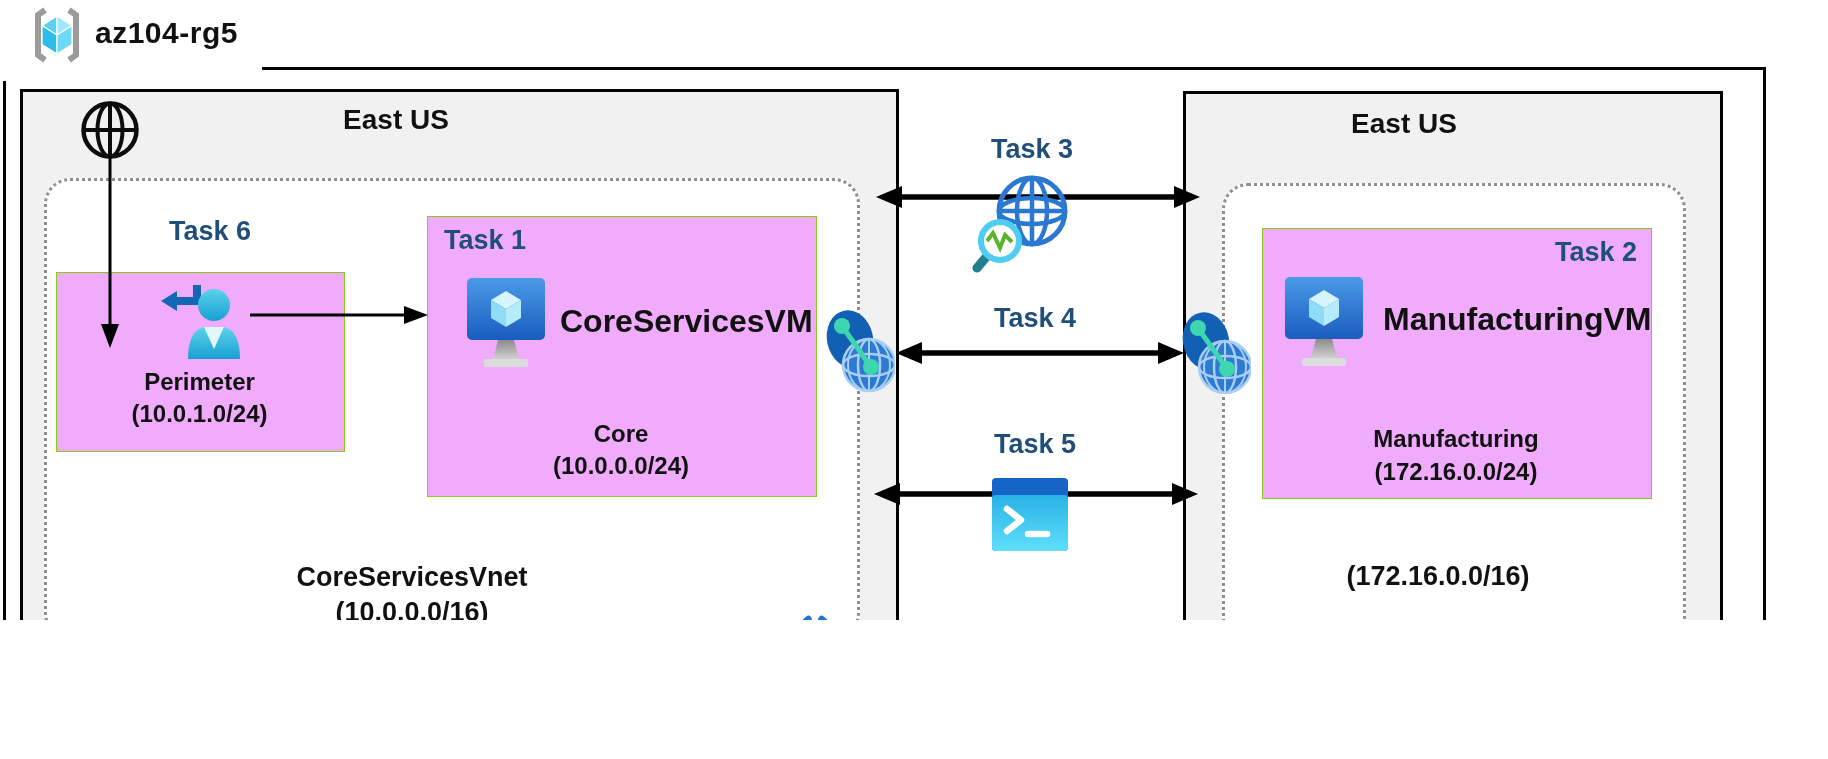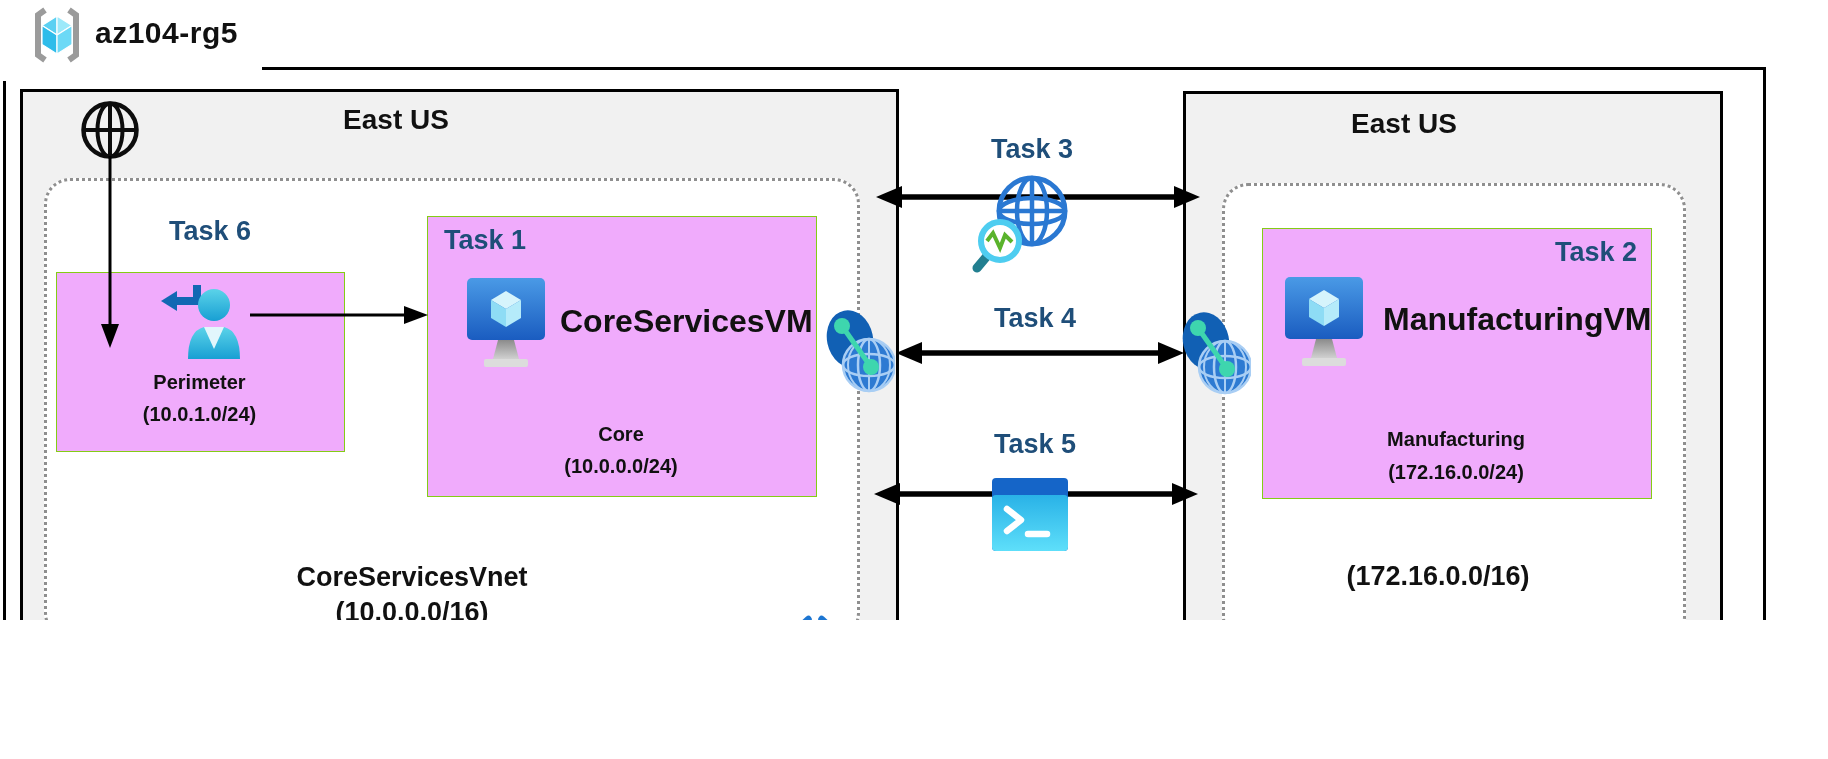--- a/index.html
+++ b/index.html
@@ -13,21 +13,21 @@
   .rg-label{left:95px;top:16px;font-size:30px;letter-spacing:.5px;}
   .region{background:#f1f1f1;border:3px solid #000;box-sizing:border-box;}
   .region-left{left:20px;top:89px;width:879px;height:599px;}
   .region-right{left:1183px;top:91px;width:540px;height:601px;}
   .region-title{font-size:28px;text-align:center;}
   .vnet-dotted{background:#fff;border:3px dotted #8f8f8f;border-radius:26px;box-sizing:border-box;}
   .vnet-left{left:44px;top:178px;width:816px;height:461px;}
   .vnet-right{left:1222px;top:183px;width:464px;height:460px;}
   .task-label{font-size:27px;color:#1f4e79;text-align:center;}
   .white-box{background:#f0abfc;border:1px solid #84cc16;box-sizing:border-box;}
-  .subnet-text{font-size:20px;text-align:center;line-height:30px;}
+  .subnet-text{font-size:24px;text-align:center;line-height:30px;}
   .vm-name{font-size:32px;white-space:nowrap;}
   .vnet-caption{font-size:27px;text-align:center;line-height:35px;}
   svg{display:block;}
 </style>
 </head>
 <body>
 
 <div id="canvas">
 
   <div class="abs outer-rect"></div>

